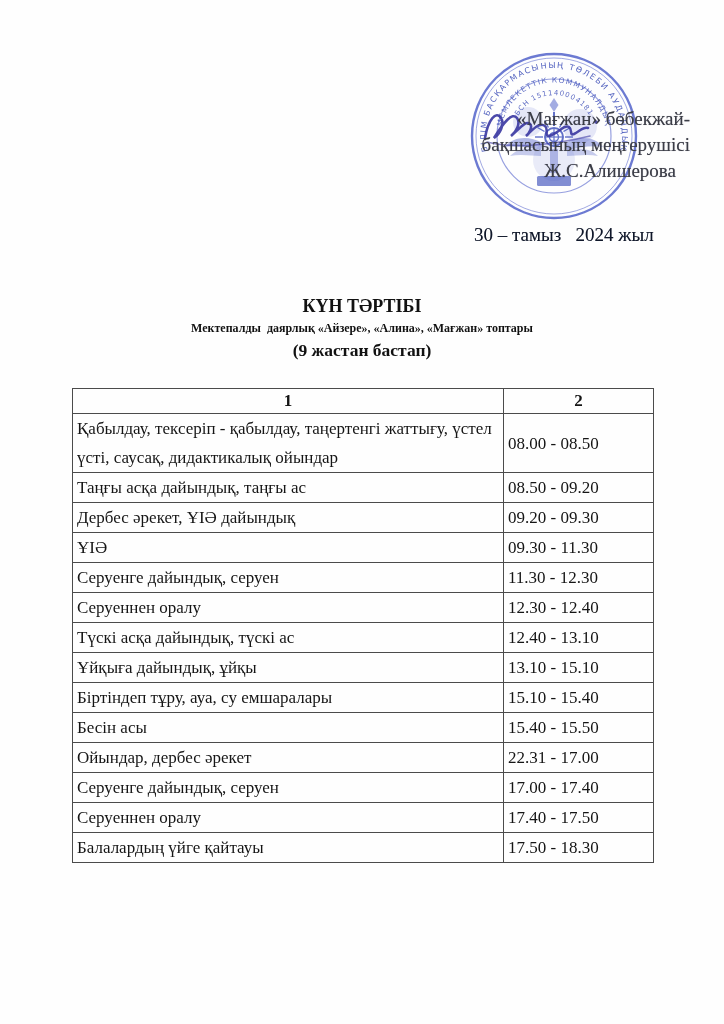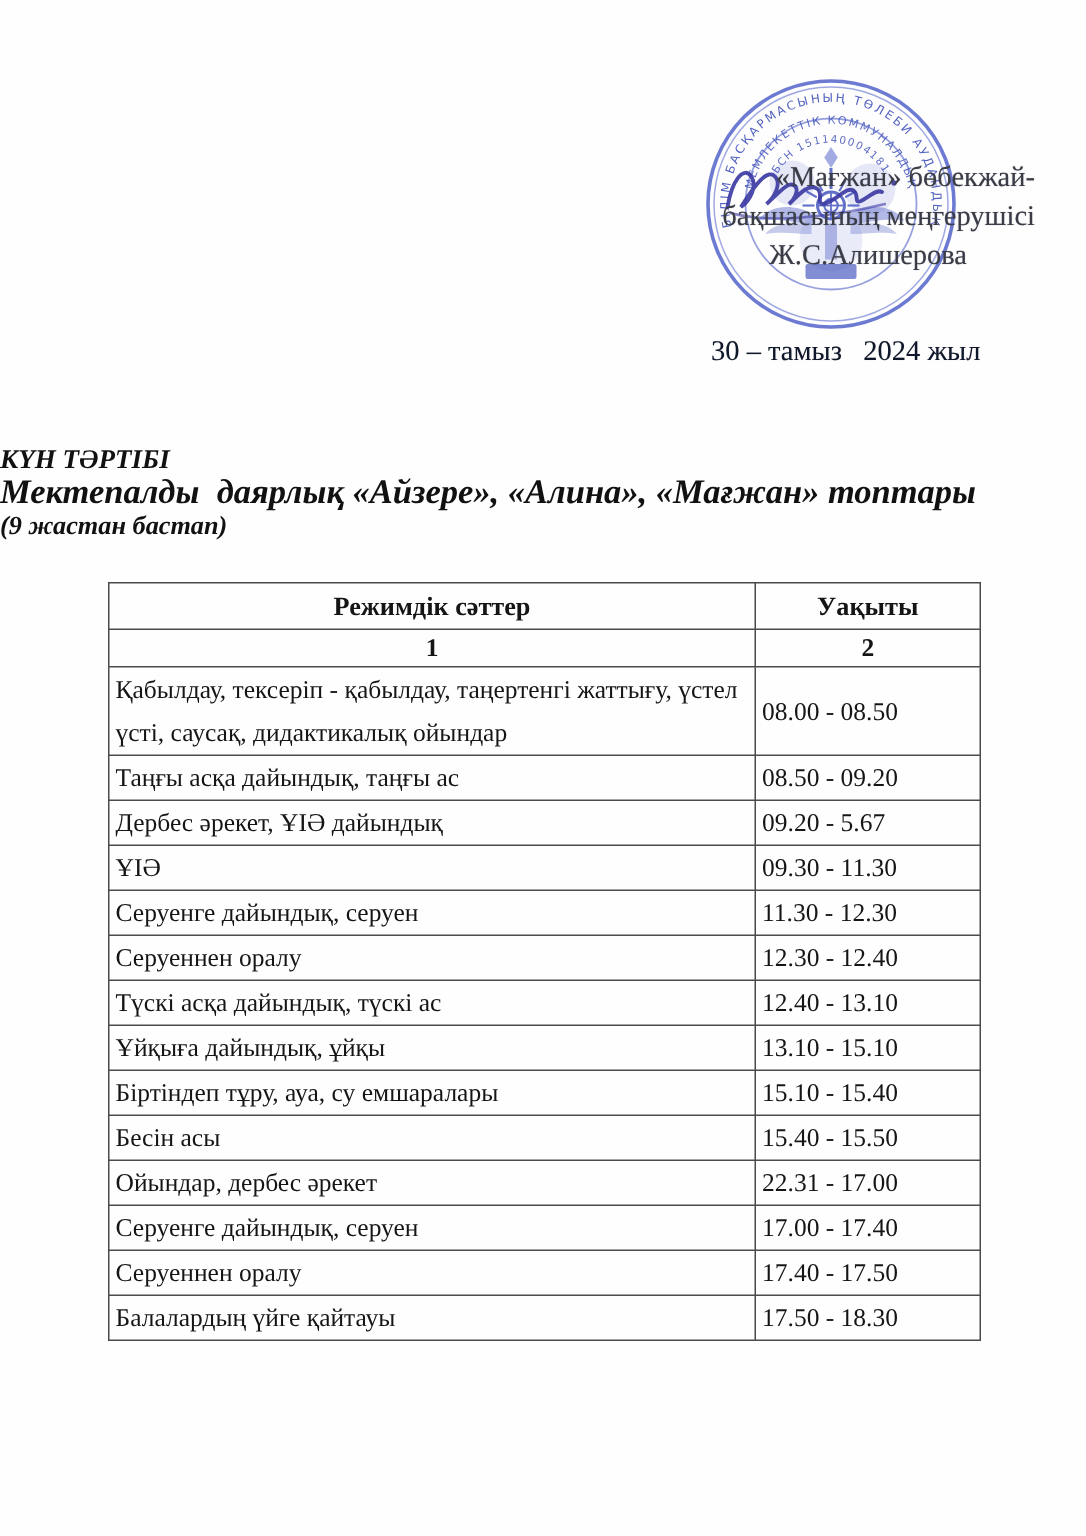--- a/index.html
+++ b/index.html
@@ -9,33 +9,33 @@
     font-family:"Liberation Serif", serif;color:#1c1c1c;
   }
   
   .stamp-svg{position:absolute;left:468px;top:50px;width:172px;height:172px;filter:blur(.35px) saturate(1.05);}
   
   .approval{
     position:absolute;top:106px;right:34px;text-align:right;
     font-size:19px;line-height:26px;color:#3b3d46;
     text-shadow:0 0 .7px rgba(70,70,95,.55);
   }
-  .approval .sig-name{padding-right:14px;text-align:center;}
+  .approval .sig-name{padding-right:14px;}
   
   .date-line{
     position:absolute;left:474px;top:224px;font-size:19px;color:#0f172a;
     white-space:pre;text-shadow:0 0 .5px rgba(40,40,50,.4);
   }
   
   .titles{
-    position:absolute;left:0;top:295px;width:724px;
-    font-weight:bold;color:#111;font-style:italic;
+    position:absolute;left:0;top:295px;width:724px;text-align:center;
+    font-weight:bold;color:#111;
   }
   .title-main{font-size:18px;line-height:22px;}
-  .title-groups{font-size:23px;line-height:22px;white-space:pre;}
+  .title-groups{font-size:12px;line-height:22px;white-space:pre;}
   .title-age{font-size:17.5px;line-height:22px;}
   
   .sched{
     position:absolute;left:72px;top:388px;width:581px;
     border-collapse:collapse;table-layout:fixed;
     font-size:17px;color:#151515;
   }
   .sched col.c1{width:431px;}
   .sched col.c2{width:150px;}
   .sched th,.sched td{border:1px solid #4b4b4b;vertical-align:middle;}
@@ -115,41 +115,37 @@
     <div class="title-groups">Мектепалды  даярлық «Айзере», «Алина», «Мағжан» топтары</div>
     <div class="title-age">(9 жастан бастап)</div>
   </div>
 
   <table class="sched">
     <colgroup>
         <col class="c1">
         <col class="c2">
       </colgroup>
     <thead>
-      <tr>
-        <th>Режимдік сәттер</th>
-        <th>Уақыты</th>
-      </tr>
       <tr class="numrow">
         <td>1</td>
         <td>2</td>
       </tr>
     </thead>
     <tbody>
       <tr>
           <td>Қабылдау, тексеріп - қабылдау, таңертенгі жаттығу, үстел үсті, саусақ, дидактикалық ойындар</td>
           <td class="time">08.00 - 08.50</td>
         </tr>
       <tr>
           <td>Таңғы асқа дайындық, таңғы ас</td>
           <td class="time">08.50 - 09.20</td>
         </tr>
       <tr>
           <td>Дербес әрекет, ҰІӘ дайындық</td>
-          <td class="time">09.20 - 5.67</td>
+          <td class="time">09.20 - 09.30</td>
         </tr>
       <tr>
           <td>ҰІӘ</td>
           <td class="time">09.30 - 11.30</td>
         </tr>
       <tr>
           <td>Серуенге дайындық, серуен</td>
           <td class="time">11.30 - 12.30</td>
         </tr>
       <tr>

